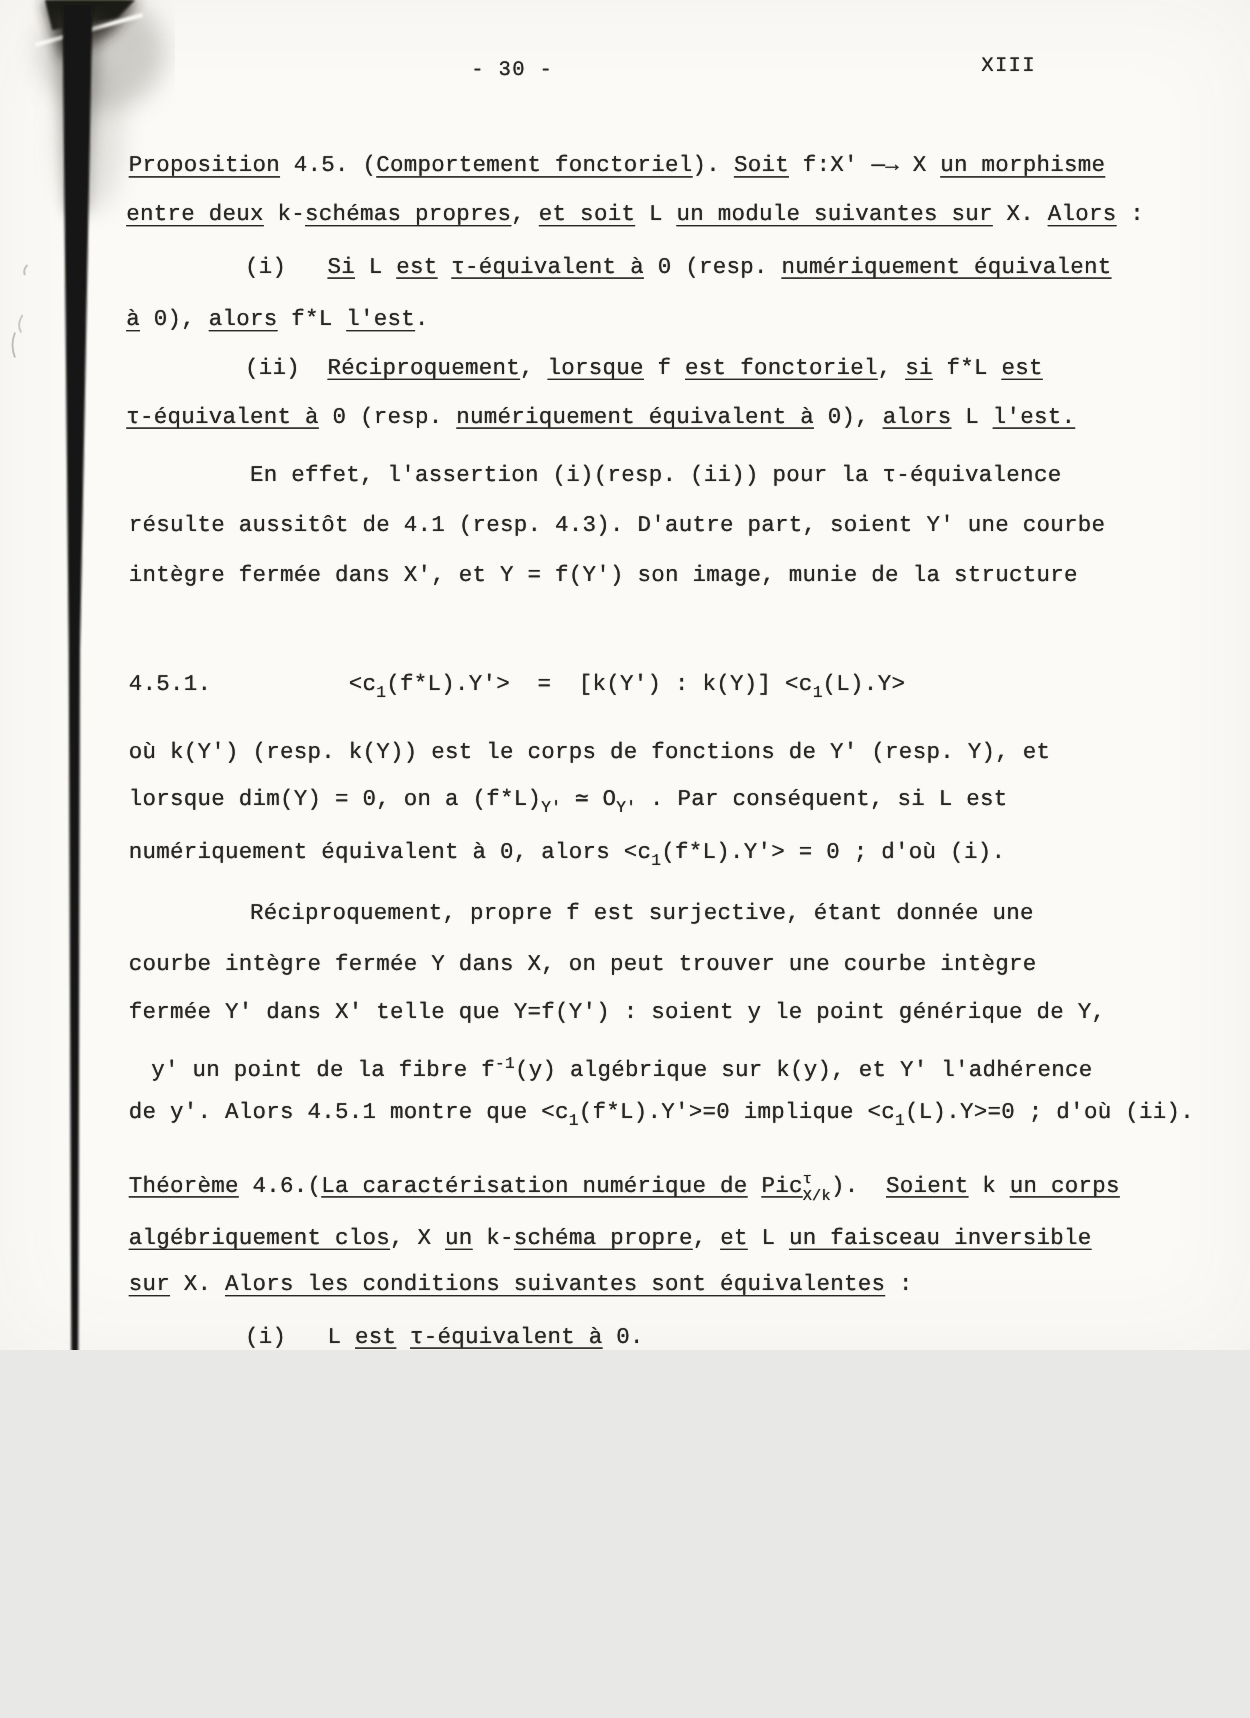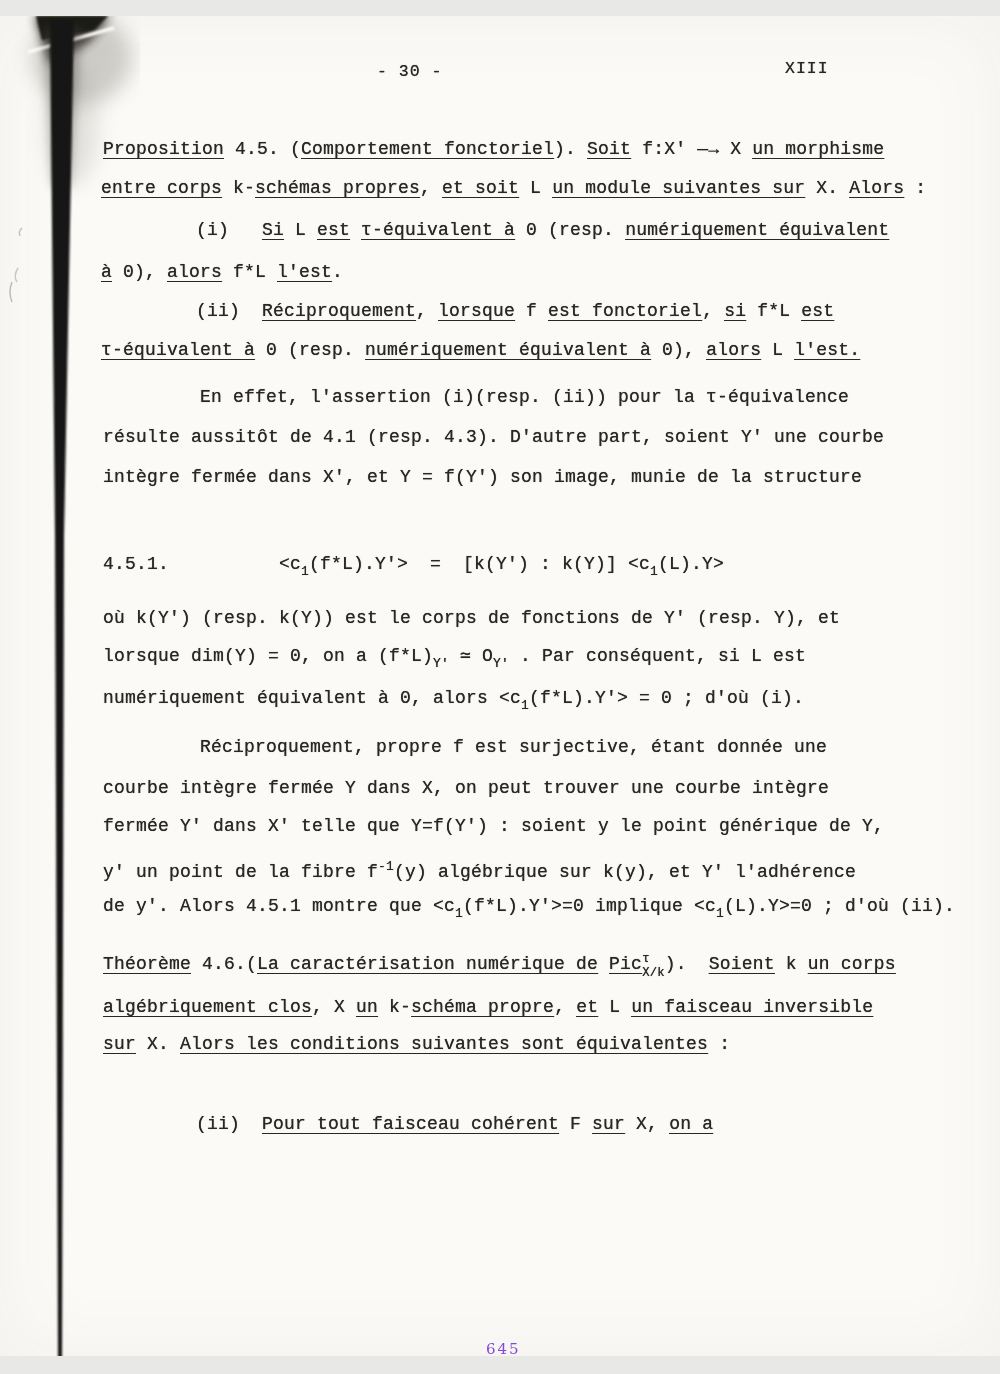--- a/index.html
+++ b/index.html
@@ -1,19 +1,19 @@
 <!DOCTYPE html>
 <html><head>
 <meta charset="utf-8">
 <style>
   html,body{margin:0;padding:0;background:#e8e8e6;}
   .page{
     position:relative;
-    width:1000px;height:1340px;
-    margin:16px auto;
+    width:1000px;height:1080px;
+    margin:0 auto;
     background:#fbfaf7;
     overflow:hidden;
     font-family:"Liberation Mono","DejaVu Sans Mono",monospace;
     color:#282724;
     box-shadow:inset 0 0 80px rgba(90,85,75,0.05);
   }
   .text-layer{position:absolute;inset:0;}
   .tline{
     position:absolute;
     font-size:18px;
@@ -80,37 +80,38 @@
     <path d="M22,212 q-4,4 -2,8" stroke="#8f8d89" stroke-width="1.5" opacity="0.5" fill="none"></path>
     <path d="M18,252 q-5,8 -1,14" stroke="#8f8d89" stroke-width="1.5" opacity="0.45" fill="none"></path>
     <path d="M12,266 q-4,10 0,20" stroke="#858380" stroke-width="1.5" opacity="0.5" fill="none"></path>
   </svg>
 
   <div class="hdr" style="left:377px;top:46px">- 30 -</div>
   <div class="hdr" style="left:785px;top:43px">XIII</div>
 
   <div class="text-layer">
       <div class="tline" style="left: 103px; top: 123px;"><span class="u">Proposition</span><span> 4.5. (</span><span class="u">Comportement fonctoriel</span><span>). </span><span class="u">Soit</span><span> f:X' </span><span>—→</span><span> X </span><span class="u">un morphisme</span></div>
-      <div class="tline" style="left: 101px; top: 162px;"><span class="u">entre corps</span><span> k-</span><span class="u">schémas propres</span><span>, </span><span class="u">et soit</span><span> L </span><span class="u">un module suivantes sur</span><span> X. </span><span class="u">Alors</span><span> :</span></div>
+      <div class="tline" style="left: 101px; top: 162px;"><span class="u">entre deux</span><span> k-</span><span class="u">schémas propres</span><span>, </span><span class="u">et soit</span><span> L </span><span class="u">un module suivantes sur</span><span> X. </span><span class="u">Alors</span><span> :</span></div>
       <div class="tline" style="left: 196px; top: 204px;"><span>(i)   </span><span class="u">Si</span><span> L </span><span class="u">est</span><span> </span><span class="u">τ-équivalent à</span><span> 0 (resp. </span><span class="u">numériquement équivalent</span></div>
       <div class="tline" style="left: 101px; top: 246px;"><span class="u">à</span><span> 0), </span><span class="u">alors</span><span> f*L </span><span class="u">l'est</span><span>.</span></div>
       <div class="tline" style="left: 196px; top: 285px;"><span>(ii)  </span><span class="u">Réciproquement</span><span>, </span><span class="u">lorsque</span><span> f </span><span class="u">est fonctoriel</span><span>, </span><span class="u">si</span><span> f*L </span><span class="u">est</span></div>
       <div class="tline" style="left: 101px; top: 324px;"><span class="u">τ-équivalent à</span><span> 0 (resp. </span><span class="u">numériquement équivalent à</span><span> 0), </span><span class="u">alors</span><span> L </span><span class="u">l'est.</span></div>
       <div class="tline" style="left: 200px; top: 371px;"><span>En effet, l'assertion (i)(resp. (ii)) pour la τ-équivalence</span></div>
       <div class="tline" style="left: 103px; top: 411px;"><span>résulte aussitôt de 4.1 (resp. 4.3). D'autre part, soient Y' une courbe</span></div>
       <div class="tline" style="left: 103px; top: 451px;"><span>intègre fermée dans X', et Y = f(Y') son image, munie de la structure</span></div>
       <div class="tline" style="left: 103px; top: 538px;"><span>4.5.1.</span><span>          </span><span>&lt;c</span><span class="sb">1</span><span>(f*L).Y'&gt;  =  [k(Y') : k(Y)] &lt;c</span><span class="sb">1</span><span>(L).Y&gt;</span></div>
       <div class="tline" style="left: 103px; top: 592px;"><span>où k(Y') (resp. k(Y)) est le corps de fonctions de Y' (resp. Y), et</span></div>
       <div class="tline" style="left: 103px; top: 630px;"><span>lorsque dim(Y) = 0, on a (f*L)</span><span class="sb">Y'</span><span> ≃ O</span><span class="sb">Y'</span><span> . Par conséquent, si L est</span></div>
       <div class="tline" style="left: 103px; top: 672px;"><span>numériquement équivalent à 0, alors &lt;c</span><span class="sb">1</span><span>(f*L).Y'&gt; = 0 ; d'où (i).</span></div>
       <div class="tline" style="left: 200px; top: 721px;"><span>Réciproquement, propre f est surjective, étant donnée une</span></div>
       <div class="tline" style="left: 103px; top: 762px;"><span>courbe intègre fermée Y dans X, on peut trouver une courbe intègre</span></div>
       <div class="tline" style="left: 103px; top: 800px;"><span>fermée Y' dans X' telle que Y=f(Y') : soient y le point générique de Y,</span></div>
-      <div class="tline" style="left: 103px; top: 840px;"><span>y' un point de la fibre f</span><span class="sp">-1</span><span>(y) algébrique sur k(y), et Y' l'adhérence</span></div>
+      <div class="tline" style="left: 121px; top: 840px;"><span>y' un point de la fibre f</span><span class="sp">-1</span><span>(y) algébrique sur k(y), et Y' l'adhérence</span></div>
       <div class="tline" style="left: 103px; top: 880px;"><span>de y'. Alors 4.5.1 montre que &lt;c</span><span class="sb">1</span><span>(f*L).Y'&gt;=0 implique &lt;c</span><span class="sb">1</span><span>(L).Y&gt;=0 ; d'où (ii).</span></div>
       <div class="tline" style="left: 103px; top: 936px;"><span class="u">Théorème</span><span> 4.6.(</span><span class="u">La caractérisation numérique de</span><span> </span><span class="u">Pic</span><span class="stk"><div>τ</div><div>X/k</div></span><span>).  </span><span class="u">Soient</span><span> k </span><span class="u">un corps</span></div>
       <div class="tline" style="left: 103px; top: 1018px;"><span class="u">sur</span><span> X. </span><span class="u">Alors les conditions suivantes sont équivalentes</span><span> :</span></div>
       <div class="tline" style="left: 103px; top: 981px;"><span class="u">algébriquement clos</span><span>, X </span><span class="u">un</span><span> k-</span><span class="u">schéma propre</span><span>, </span><span class="u">et</span><span> L </span><span class="u">un faisceau inversible</span></div>
+      <div class="tline" style="left: 196px; top: 1060px;"><span>(i)   L </span><span class="u">est</span><span> </span><span class="u">τ-équivalent à</span><span> 0.</span></div>
       <div class="tline" style="left: 196px; top: 1098px;"><span>(ii)  </span><span class="u">Pour tout faisceau cohérent</span><span> F </span><span class="u">sur</span><span> X, </span><span class="u">on a</span></div>
     </div>
 
   <div class="pagenum" style="left:486px;top:1324px">645</div>
 </div>
 
 </body></html>

